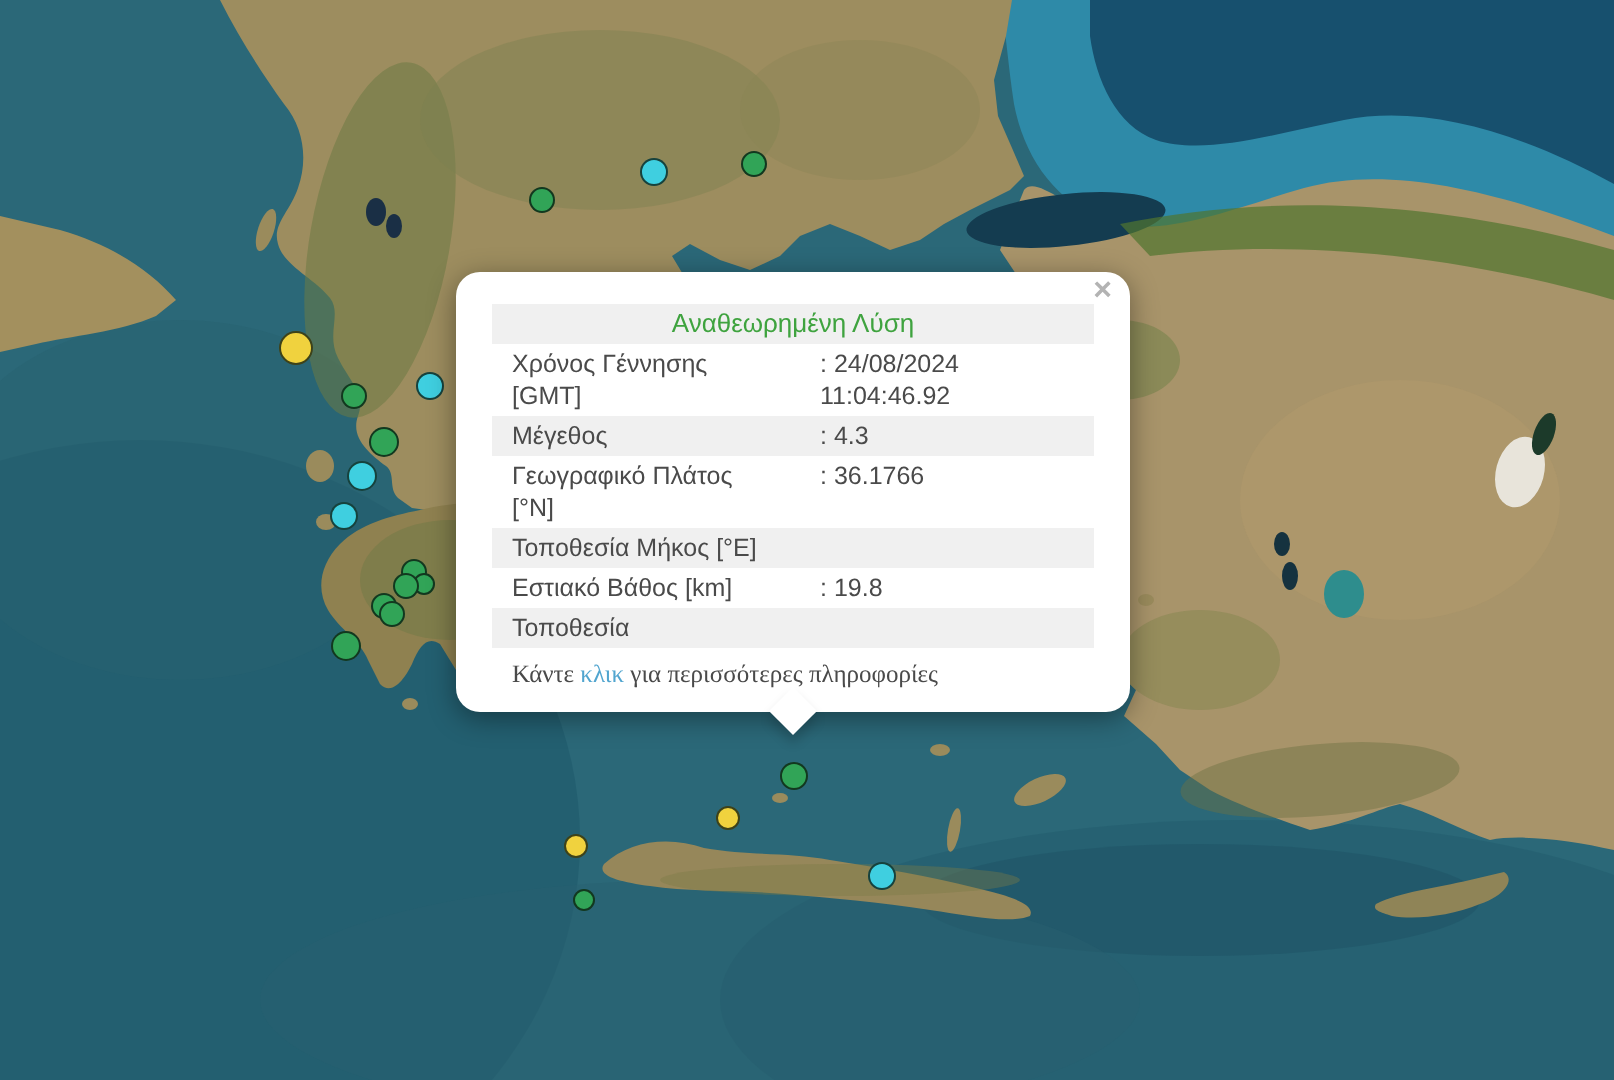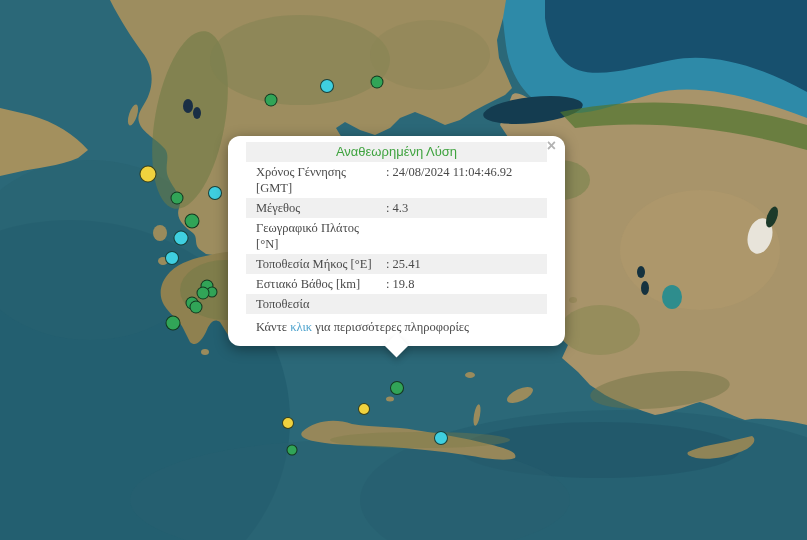--- a/index.html
+++ b/index.html
@@ -15,30 +15,30 @@
     transform:translate(-50%,-50%);
     box-sizing:border-box;pointer-events:auto;cursor:pointer;
   }
   
   #popup{
     position:absolute;left:228px;top:136px;width:337px;
     background:#fff;border-radius:12px;
     box-shadow:0 3px 14px rgba(0,0,0,0.4);
     color:#4a4a4a;font-size:12.5px;line-height:16px;
   }
-  #popup-content{padding:6px 18px 9px 18px;}
-  .p-row{display:flex;font-family:Liberation Serif, serif;}
+  #popup-content{padding:16px 18px 9px 18px;}
+  .p-row{display:flex;}
   .p-row.alt{background:#f0f0f0;align-items:center;}
   .p-title{
     background:#f0f0f0;text-align:center;
     font-size:13px;line-height:18px;padding:1px 0;
     color:#3fa33f;
   }
   .p-label{width:126px;padding:2px 0 2px 10px;flex:none;}
-  .p-value{flex:1;padding:2px 0 2px 4px;}
+  .p-value{flex:1;padding:2px 0 2px 4px;margin-left:24px;}
   .p-footer{padding:5px 0 2px 10px;font-family:Liberation Serif, serif;}
   .p-link{color:#51a5cf;cursor:pointer;}
   #popup-close{
     position:absolute;top:0px;right:7px;
     font-size:16px;font-weight:bold;color:#b3b3b3;
     line-height:16px;cursor:pointer;border:none;background:none;padding:2px;
     font-family:"Liberation Sans", sans-serif;
   }
   #popup-tip{
     position:absolute;left:50%;bottom:-8px;width:17px;height:17px;
@@ -166,24 +166,24 @@
       <div class="p-row">
         <div class="p-label">Χρόνος Γέννησης [GMT]</div>
         <div class="p-value">: 24/08/2024 11:04:46.92</div>
       </div>
       <div class="p-row alt">
         <div class="p-label">Μέγεθος</div>
         <div class="p-value">: 4.3</div>
       </div>
       <div class="p-row">
         <div class="p-label">Γεωγραφικό Πλάτος [°N]</div>
+        <div class="p-value">: 36.1766</div>
       </div>
       <div class="p-row alt">
         <div class="p-label">Τοποθεσία Μήκος [°E]</div>
-        <div class="p-value">: 25.41</div>
       </div>
       <div class="p-row">
         <div class="p-label">Εστιακό Βάθος [km]</div>
         <div class="p-value">: 19.8</div>
       </div>
       <div class="p-row alt">
         <div class="p-label">Τοποθεσία</div>
       </div>
 
       <div class="p-footer"><span>Κάντε </span><span class="p-link">κλικ</span><span> για περισσότερες πληροφορίες</span></div>

